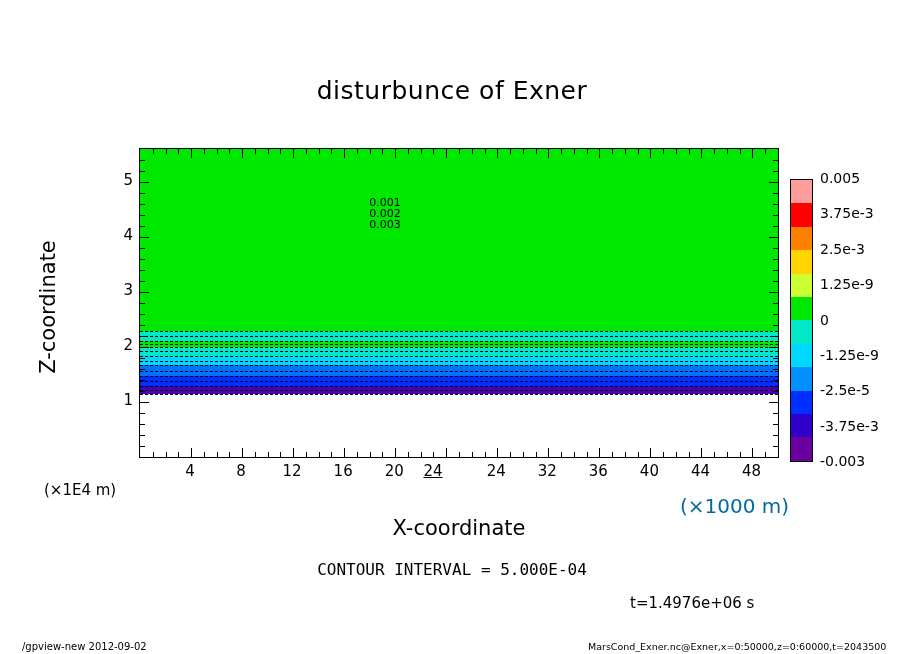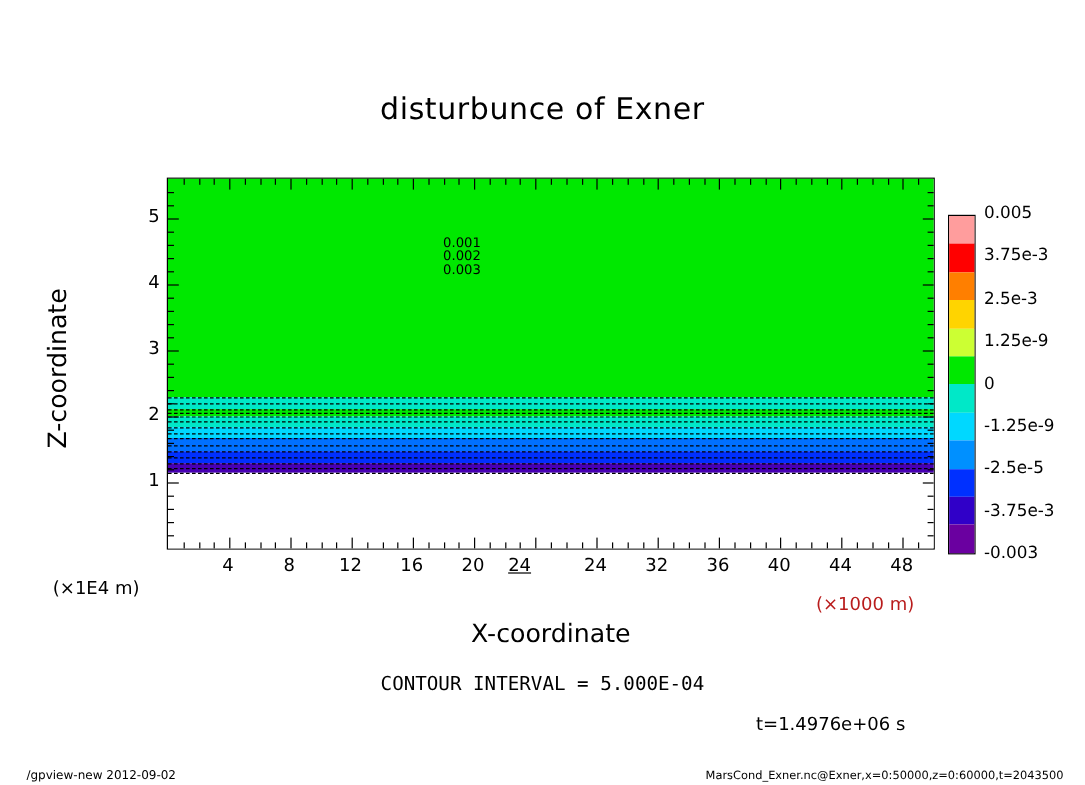--- a/index.html
+++ b/index.html
@@ -37,21 +37,21 @@
   .xlabel{position:absolute;font-size:15px;color:#000;text-align:center;width:40px;margin-left:-20px;}
   .ylabel{position:absolute;font-size:15px;color:#000;text-align:right;width:30px;}
   #x-axis-title{
     left:139px;top:516px;width:640px;text-align:center;font-size:21px;color:#000;
   }
   #y-axis-title{
     left:-62px;top:295px;width:220px;text-align:center;font-size:21px;color:#000;
     transform:rotate(-90deg);transform-origin:center center;
   }
   #x-unit{left:44px;top:481px;font-size:15px;color:#000;}
-  #x-unit-right{left:680px;top:494px;font-size:15px;color:#b91c1c;}
+  #x-unit-right{left:680px;top:494px;font-size:20px;color:#0369a1;}
   
   #colorbar{
     left:790px;top:179px;width:23px;height:283px;border:1px solid #000;
     box-sizing:border-box;
   }
   .cb-cell{width:100%;}
   .cb-tick-label{position:absolute;left:820px;font-size:14px;color:#000;white-space:nowrap;}
   
   #contour-interval{
     left:0;top:560px;width:904px;text-align:center;font-size:16px;color:#000;

